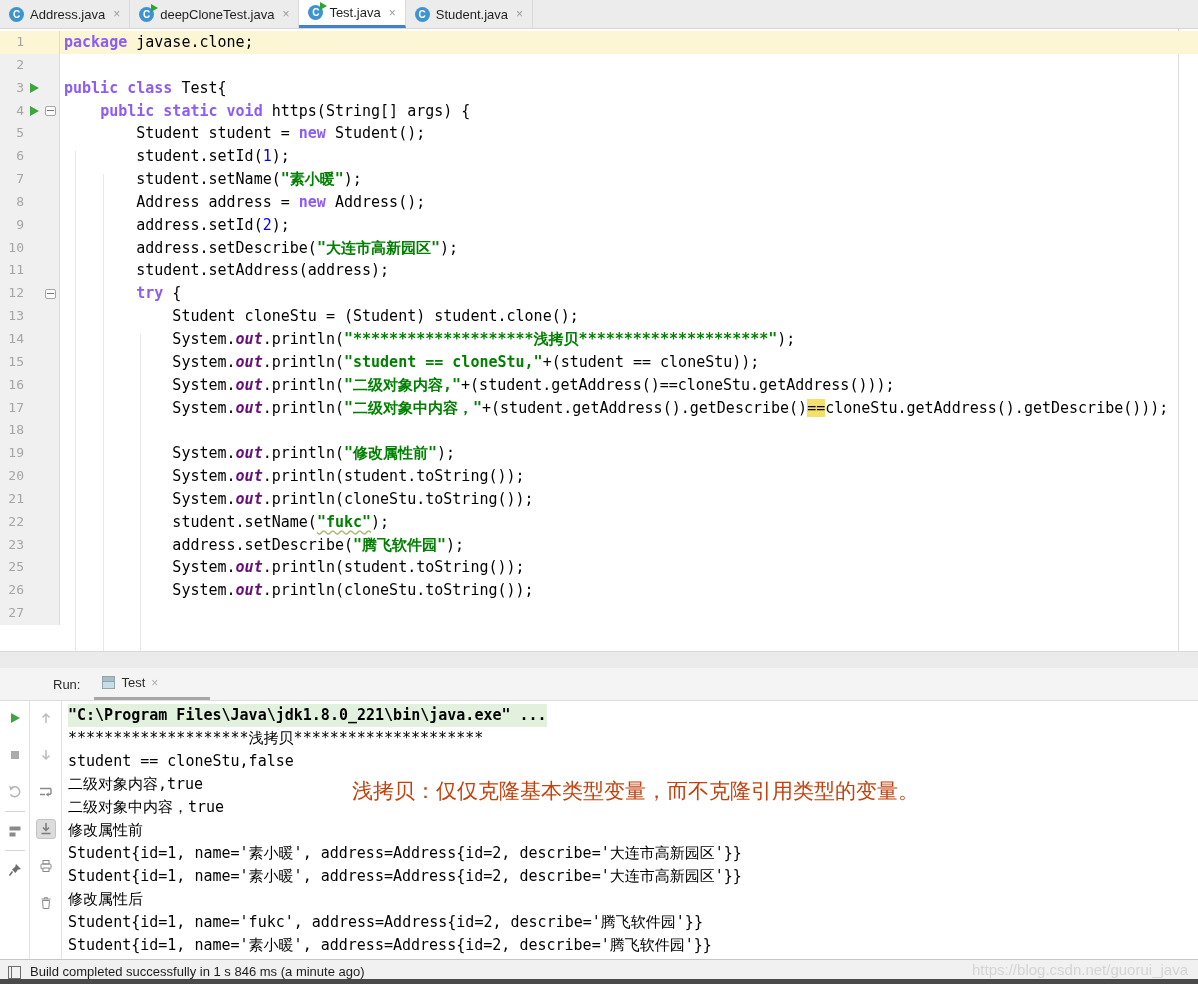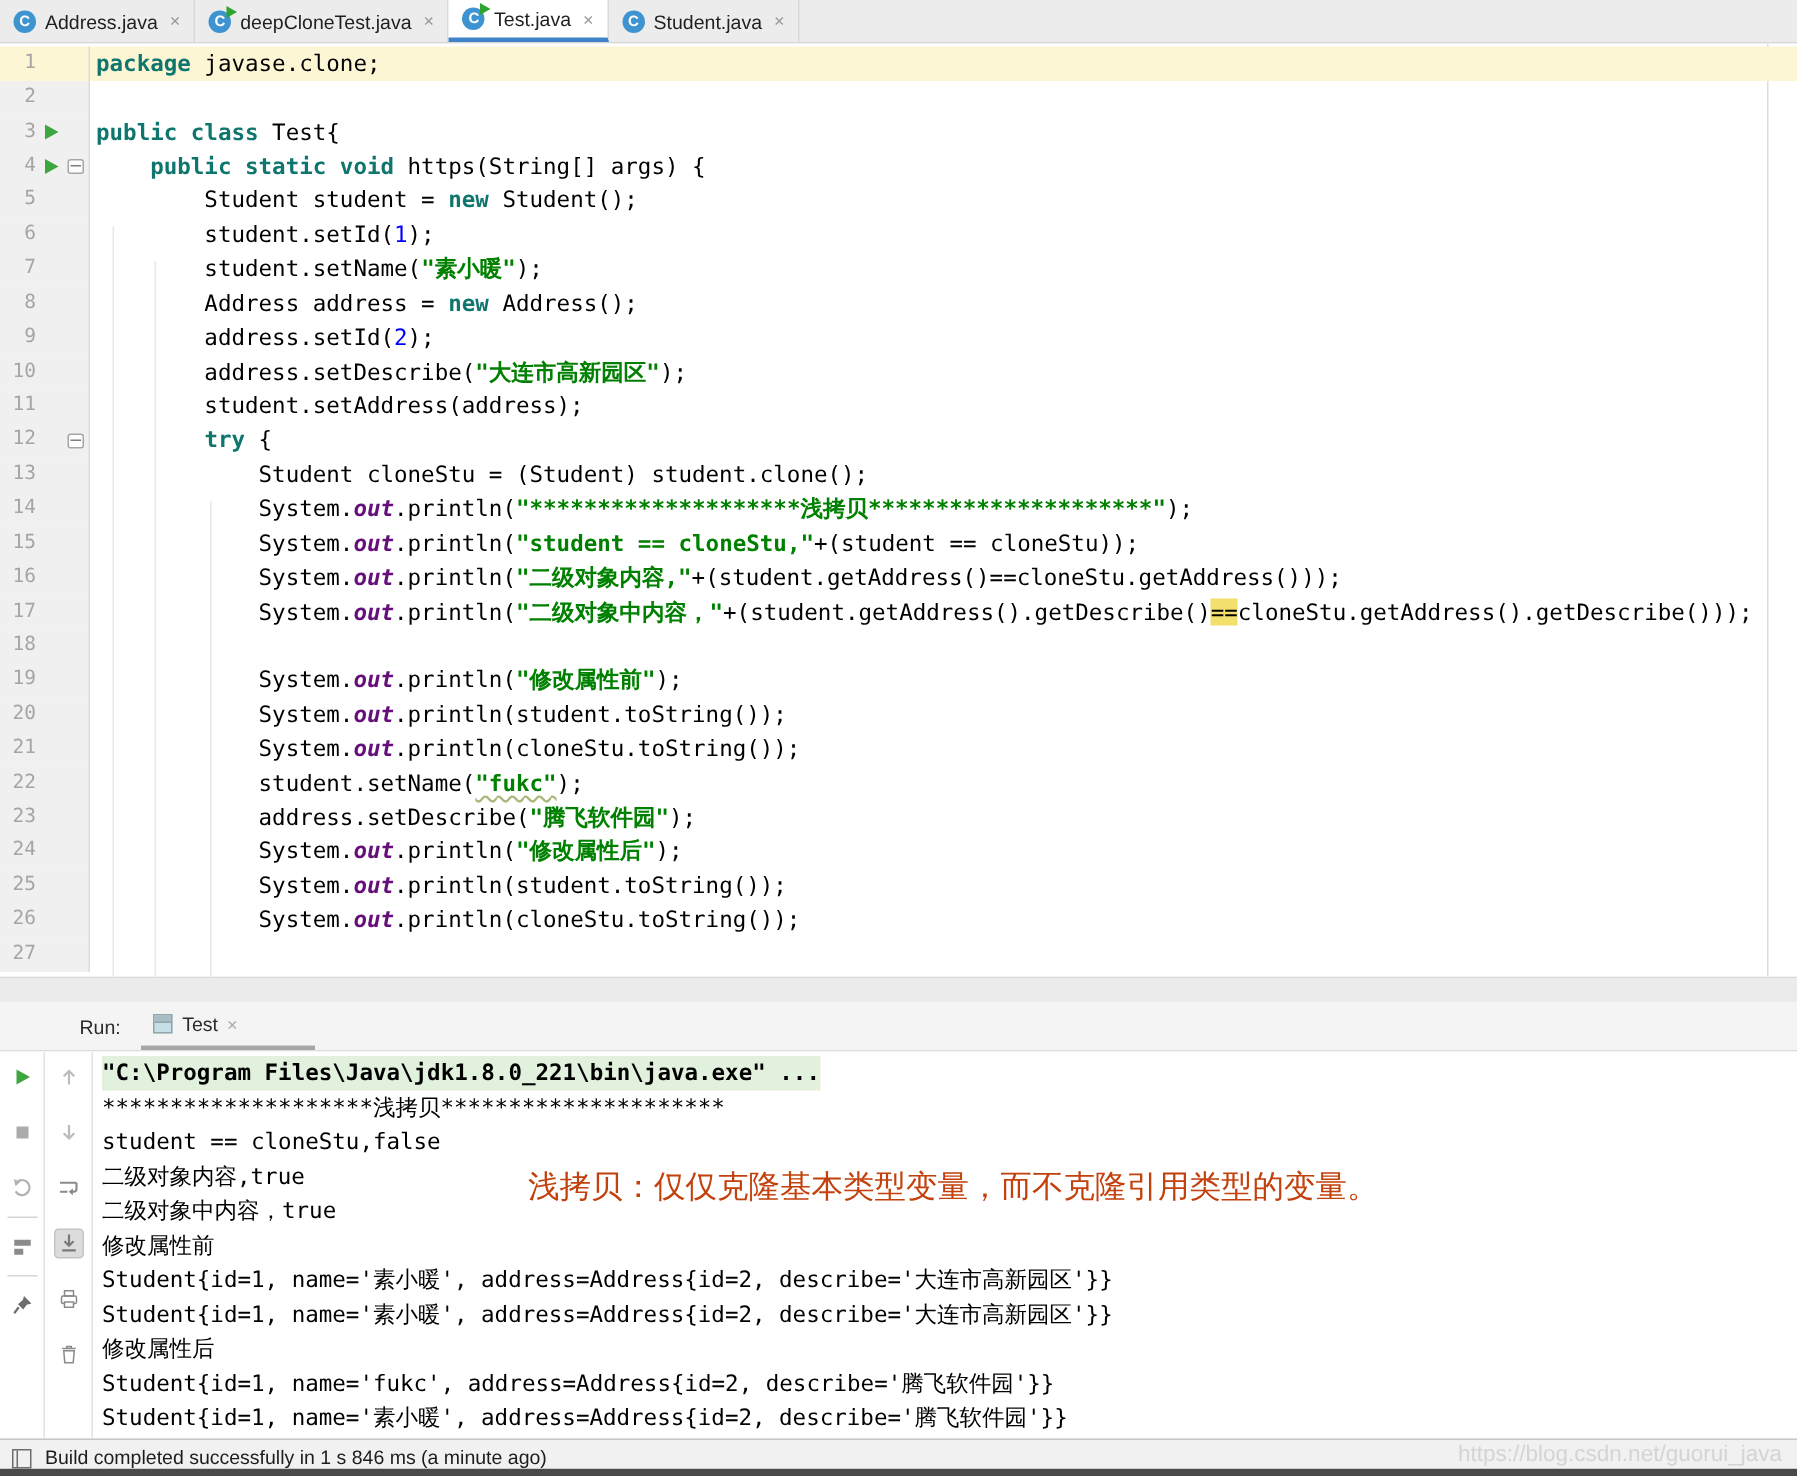--- a/index.html
+++ b/index.html
@@ -22,21 +22,21 @@
   .editor{position:relative;height:622px;background:#fff;overflow:hidden;
           font-family:"DejaVu Sans Mono","Liberation Mono",monospace;font-size:15px;}
   #lines{position:relative;padding-top:2px;}
   .row{display:flex;height:22.85px;line-height:22.85px;white-space:pre;}
   .row.hl{background:#FCF6D4;}
   .ln{flex:0 0 24px;text-align:right;color:#A5A5A5;font-size:13px;background:#F0F0F0;}
   .row.hl .ln{background:transparent;}
   .gi{flex:0 0 36px;background:#F0F0F0;border-right:1px solid #DBDBDB;display:flex;align-items:center;padding-left:6px;box-sizing:border-box;position:relative;}
   .row.hl .gi{background:transparent;}
   .code{padding-left:4px;color:#000;}
-  .sk{color:#0f766e;font-weight:bold;}
+  .sk{color:#8b5cf6;font-weight:bold;}
   .ss{color:#008000;font-weight:bold;}
   .sn{color:#0000FF;}
   .sf{color:#660E7A;font-weight:bold;font-style:italic;}
   .sh{background:#F3DF6C;}
   .se{color:#008000;font-weight:bold;text-decoration:underline wavy #A9B97A;text-underline-offset:3px;}
   .runarrow{width:0;height:0;border-left:9px solid #3EA63E;border-top:5.5px solid transparent;border-bottom:5.5px solid transparent;}
   .foldbox{position:absolute;right:3px;width:9px;height:8px;border:1px solid #A6A6A6;background:#FCFCFC;border-radius:2px;}
   .foldbox::after{content:"";position:absolute;left:1px;right:1px;top:3px;height:1px;background:#7C7C7C;}
   .guide{position:absolute;width:1px;background:#E7E7E7;}
   .marginline{position:absolute;left:1178px;top:0;bottom:0;width:1px;background:#DCDCDC;}
@@ -123,21 +123,20 @@
         <div class="row"><span class="ln">14</span><span class="gi"></span><span class="code"><span>            System.</span><span class="sf">out</span><span>.println(</span><span class="ss">"********************浅拷贝*********************"</span><span>);</span></span></div>
         <div class="row"><span class="ln">15</span><span class="gi"></span><span class="code"><span>            System.</span><span class="sf">out</span><span>.println(</span><span class="ss">"student == cloneStu,"</span><span>+(student == cloneStu));</span></span></div>
         <div class="row"><span class="ln">16</span><span class="gi"></span><span class="code"><span>            System.</span><span class="sf">out</span><span>.println(</span><span class="ss">"二级对象内容,"</span><span>+(student.getAddress()==cloneStu.getAddress()));</span></span></div>
         <div class="row"><span class="ln">17</span><span class="gi"></span><span class="code"><span>            System.</span><span class="sf">out</span><span>.println(</span><span class="ss">"二级对象中内容，"</span><span>+(student.getAddress().getDescribe()</span><span class="sh">==</span><span>cloneStu.getAddress().getDescribe()));</span></span></div>
         <div class="row"><span class="ln">18</span><span class="gi"></span><span class="code"></span></div>
         <div class="row"><span class="ln">19</span><span class="gi"></span><span class="code"><span>            System.</span><span class="sf">out</span><span>.println(</span><span class="ss">"修改属性前"</span><span>);</span></span></div>
         <div class="row"><span class="ln">20</span><span class="gi"></span><span class="code"><span>            System.</span><span class="sf">out</span><span>.println(student.toString());</span></span></div>
         <div class="row"><span class="ln">21</span><span class="gi"></span><span class="code"><span>            System.</span><span class="sf">out</span><span>.println(cloneStu.toString());</span></span></div>
         <div class="row"><span class="ln">22</span><span class="gi"></span><span class="code"><span>            student.setName(</span><span class="se">"fukc"</span><span>);</span></span></div>
         <div class="row"><span class="ln">23</span><span class="gi"></span><span class="code"><span>            address.setDescribe(</span><span class="ss">"腾飞软件园"</span><span>);</span></span></div>
-        <div class="row"><span class="ln">24</span><span class="gi"></span><span class="code"><span>            System.</span><span class="sf">out</span><span>.println(</span><span class="ss">"修改属性后"</span><span>);</span></span></div>
         <div class="row"><span class="ln">25</span><span class="gi"></span><span class="code"><span>            System.</span><span class="sf">out</span><span>.println(student.toString());</span></span></div>
         <div class="row"><span class="ln">26</span><span class="gi"></span><span class="code"><span>            System.</span><span class="sf">out</span><span>.println(cloneStu.toString());</span></span></div>
         <div class="row"><span class="ln">27</span><span class="gi"></span><span class="code"></span></div>
       </div>
   </div>
 
   <div class="splitter"></div>
 
   <div class="runheader">
     <span class="runlabel">Run:</span>

